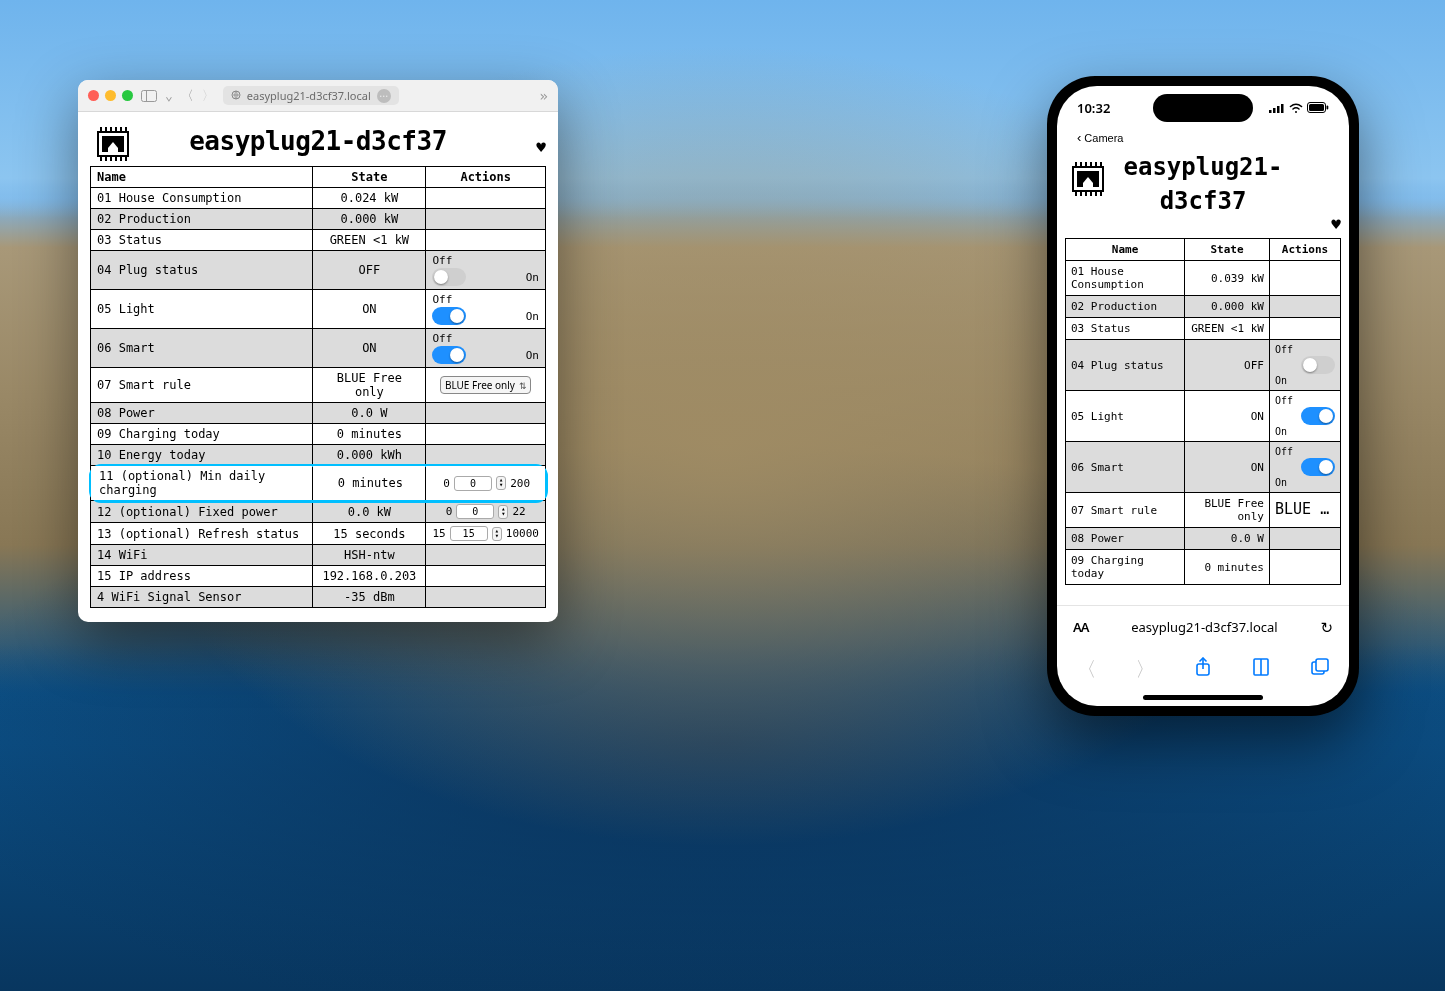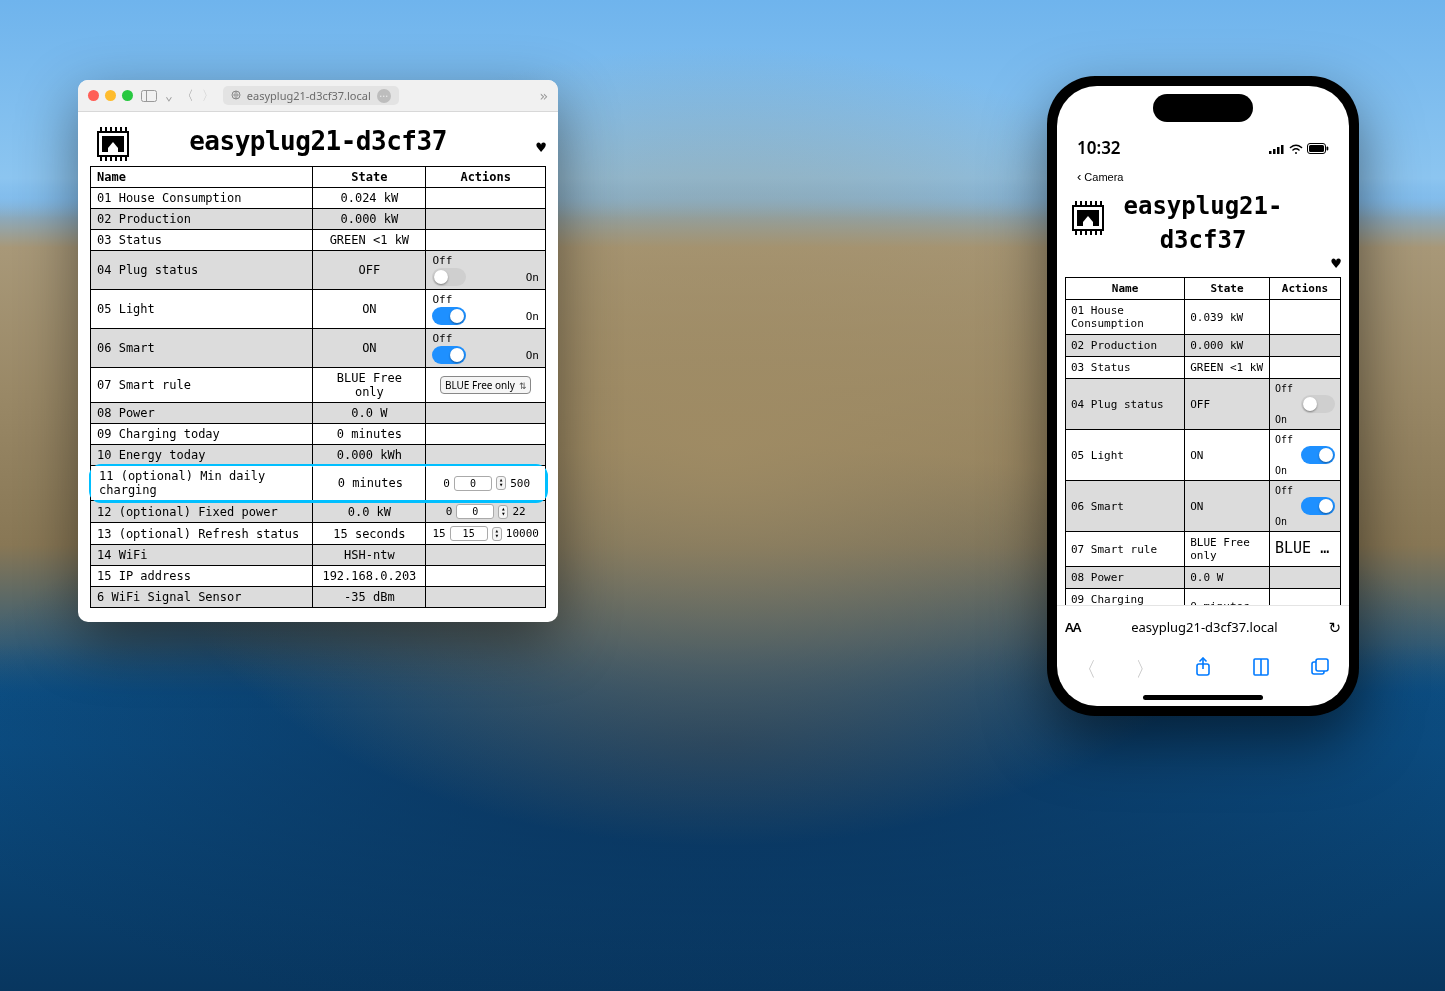--- a/index.html
+++ b/index.html
@@ -151,21 +151,21 @@
   overflow:hidden; position:relative;
   display:flex; flex-direction:column;
 }
 .dynamic-island{
   position:absolute; top:8px; left:50%; transform:translateX(-50%);
   width:100px; height:28px; background:#000; border-radius:16px; z-index:5;
 }
 .status-bar{
   height:44px; display:flex; align-items:center; justify-content:space-between;
   padding:0 20px; font-family:-apple-system,system-ui,sans-serif;
-  font-size:17px; font-weight:600;margin-top:39px;
+  font-size:13px; font-weight:600;
 }
 .status-bar .left{display:flex;align-items:center;gap:4px;}
 .status-bar .right{display:flex;align-items:center;gap:4px;}
 
 .phone-page{ flex:1; overflow:hidden; padding:0 8px; }
 .phone-page .page-header{padding-top:0;}
 .phone-page .chip-icon{top:12px;}
 .phone-page .heart-icon{top:auto;bottom:4px;}
 .phone-title{
   font-family:"Menlo","Consolas",monospace;
@@ -174,30 +174,30 @@
 }
 
 table.phone-data{
   width:100%; border-collapse:collapse;
   font-family:"Menlo","Consolas",monospace; font-size:11px;
 }
 table.phone-data th, table.phone-data td{
   border:1px solid #000; padding:4px 5px; vertical-align:middle;
 }
 table.phone-data th{font-weight:700;}
-table.phone-data td.state{text-align:left;}
+table.phone-data td.state{text-align:right;}
 table.phone-data tr:nth-child(even) td{background:#dcdcdc;}
 table.phone-data tr:nth-child(odd) td{background:#fff;}
 
 .phone-actions-stack{display:flex;flex-direction:column;gap:1px;font-size:10px;align-items:flex-start;}
 .phone-actions-stack .switch{align-self:flex-end;}
 
 .phone-urlbar{
   height:42px; display:flex; align-items:center; justify-content:space-between;
-  padding:0 8px; border-top:1px solid #e4e4e4;
+  padding:0 16px; border-top:1px solid #e4e4e4;
   font-family:-apple-system,system-ui,sans-serif;
 }
 .phone-urlbar .aa{font-size:13px;font-weight:600;letter-spacing:-1px;}
 .phone-urlbar .url{font-size:13px;color:#000;}
 .phone-urlbar .reload{font-size:15px;}
 
 .phone-toolbar{
   height:44px; display:flex; align-items:center; justify-content:space-around;
   font-size:20px; color:#007aff;
 }
@@ -358,21 +358,21 @@
             <td class="actions"></td>
           </tr>
           <tr class="highlight">
             <td>11 (optional) Min daily charging</td>
             <td class="state">0 minutes</td>
             <td class="actions">
               <div class="num-cell">
                 <span>0</span>
                 <input class="num-input" value="0" style="">
                 <span class="stepper">▴<br>▾</span>
-                <span>500</span>
+                <span>200</span>
               </div>
             </td>
           </tr>
           <tr>
             <td>12 (optional) Fixed power</td>
             <td class="state">0.0 kW</td>
             <td class="actions">
               <div class="num-cell">
                 <span>0</span>
                 <input class="num-input" value="0" style="">
@@ -397,21 +397,21 @@
             <td>14 WiFi</td>
             <td class="state">HSH-ntw</td>
             <td class="actions"></td>
           </tr>
           <tr>
             <td>15 IP address</td>
             <td class="state">192.168.0.203</td>
             <td class="actions"></td>
           </tr>
           <tr>
-            <td>6 WiFi Signal Sensor</td>
+            <td>4 WiFi Signal Sensor</td>
             <td class="state">-35 dBm</td>
             <td class="actions"></td>
           </tr>
         </tbody>
     </table>
   </div>
 </div>
 
 <div class="phone">
   <div class="phone-screen">

